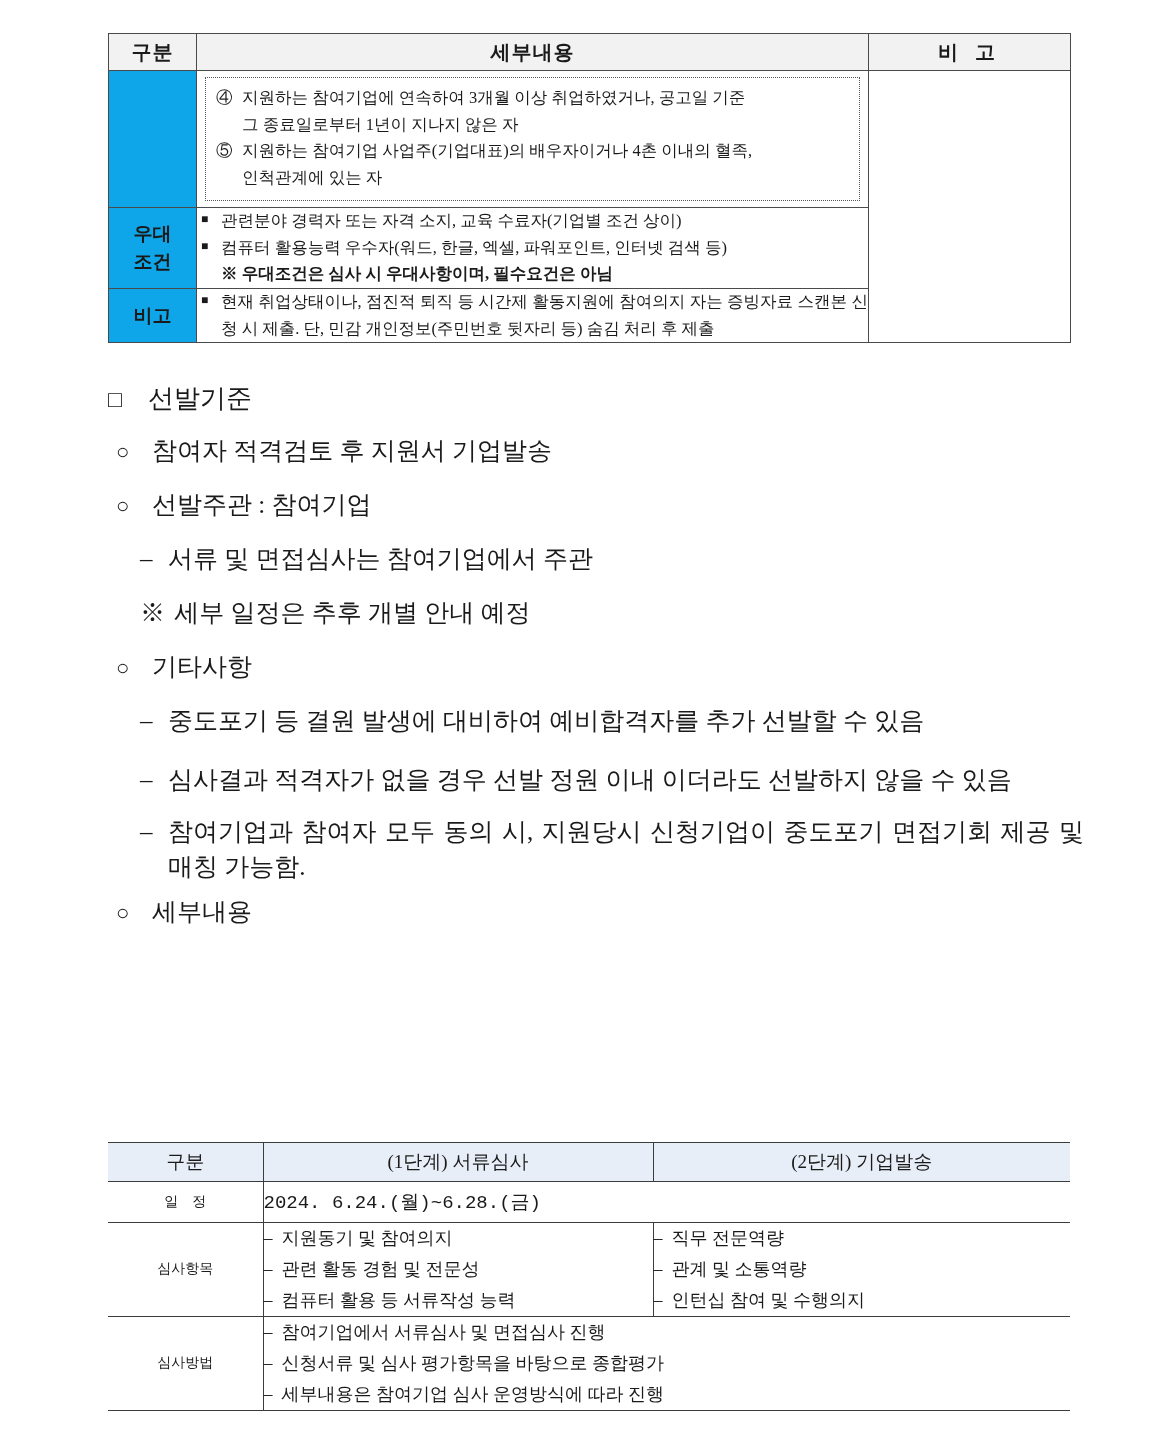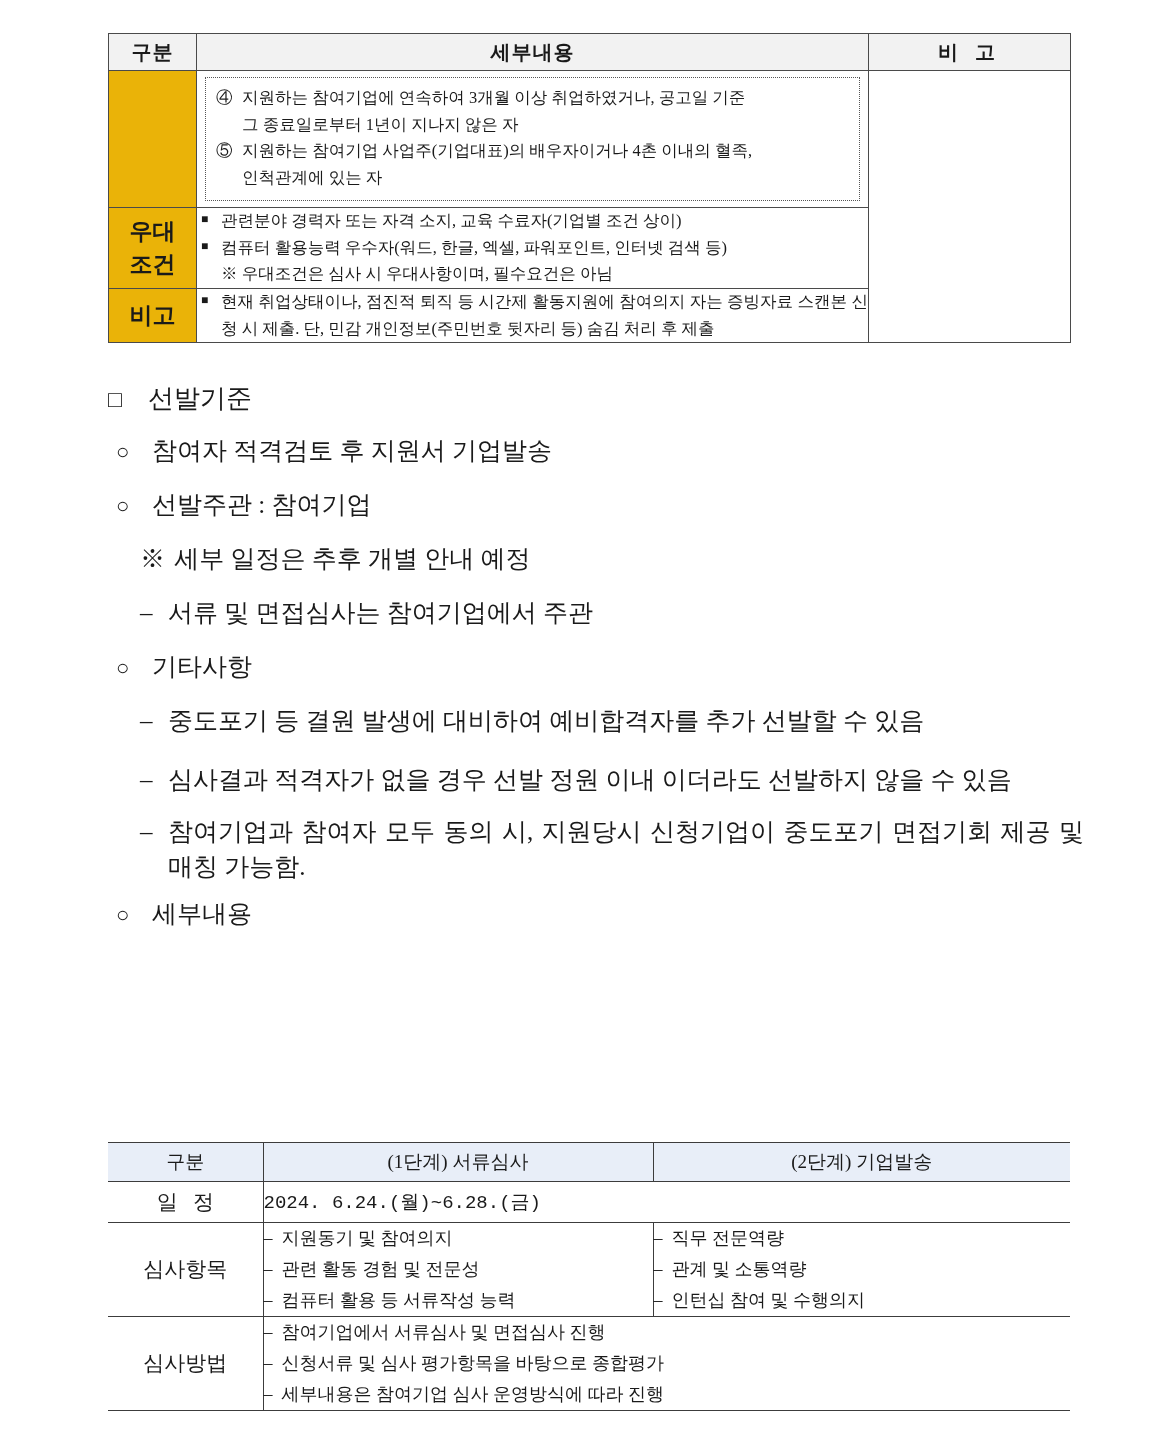--- a/index.html
+++ b/index.html
@@ -45,24 +45,24 @@
     text-align: center;
     font-weight: bold;
     font-size: 20px;
     letter-spacing: 1px;
     height: 36px;
     line-height: 36px;
     font-family: "Liberation Serif", "DejaVu Serif", serif;
   }
   .tt-hdr.bigo { letter-spacing: 6px; font-weight: bold; }
   .tt-label {
-    background: #eab308;
+    background: #0ea5e9;
     text-align: center;
     font-weight: bold;
-    font-size: 23px;
+    font-size: 19px;
     line-height: 1.45;
     font-family: "Liberation Serif", "DejaVu Serif", serif;
   }
   .tt-body {
     background: #ffffff;
     font-size: 16.5px;
     line-height: 1.62;
     padding: 7px 10px 8px 12px;
     font-family: "Liberation Serif", "DejaVu Serif", serif;
   }
@@ -98,20 +98,21 @@
     position: absolute;
     left: 4px;
     top: 0px;
     font-size: 12px;
     line-height: 1.85;
   }
   .note-line {
     display: block;
     padding-left: 24px;
     white-space: nowrap;
+    font-weight: bold;
   }
   .flow-text {
     display: block;
     position: relative;
     padding-left: 24px;
     text-align: justify;
     text-justify: inter-character;
     word-break: break-all;
   }
   .flow-text .sq {
@@ -209,23 +210,23 @@
   .bt-hdr {
     background: #e8eef8;
     text-align: center;
     font-size: 19px;
     height: 38px;
     font-family: "Liberation Serif", "DejaVu Serif", serif;
   }
   .vline-r { border-right: 1px solid #3c3c3c !important; }
   .bt-rowlabel {
     text-align: center;
-    font-size: 21px;
+    font-size: 14px;
     border-right: 1px solid #3c3c3c !important;
-    font-family: Liberation Serif, serif;
+    font-family: Liberation Sans, sans-serif;
   }
   .bt-rowlabel.spaced { letter-spacing: 5px; text-indent: 5px; }
   .bt-center {
     text-align: left;
     font-size: 19px;
     height: 40px;
     font-family: Liberation Mono, monospace;
   }
   .bt-cell {
     font-size: 18px;
@@ -310,25 +311,25 @@
     <div class="lvl2">
       <span class="mk">○</span><span>참여자 적격검토 후 지원서 기업발송</span>
     </div>
 
 
     <div class="lvl2">
       <span class="mk">○</span><span>선발주관 : 참여기업</span>
     </div>
 
     <div class="lvl3">
+      <span class="mk">–</span><span>서류 및 면접심사는 참여기업에서 주관</span>
+    </div>
+
+    <div class="lvl3">
       <span class="mk">※</span><span> 세부 일정은 추후 개별 안내 예정</span>
-    </div>
-
-    <div class="lvl3">
-      <span class="mk">–</span><span>서류 및 면접심사는 참여기업에서 주관</span>
     </div>
 
     <div class="lvl2">
       <span class="mk">○</span><span>기타사항</span>
     </div>
 
 
     <div class="lvl3">
       <span class="mk">–</span><span>중도포기 등 결원 발생에 대비하여 예비합격자를 추가 선발할 수 있음</span>
     </div>
@@ -336,21 +337,21 @@
     <div class="lvl3wrap">
       <span class="mk">–</span>
       <span class="txt">심사결과 적격자가 없을 경우 선발 정원 이내 이더라도 선발하지 않을 수 있음</span>
     </div>
 
     <div class="lvl3wrap">
       <span class="mk">–</span>
       <span class="txt">참여기업과 참여자 모두 동의 시, 지원당시 신청기업이 중도포기 면접기회 제공 및 매칭 가능함.</span>
     </div>
 
-    <div class="lvl2" style="margin-top:14px;">
+    <div class="lvl2" style="margin-top:14px;font-family:Liberation Mono, monospace;">
       <span class="mk">○</span><span>세부내용</span>
     </div>
 
   </div>
 
   <div class="bot-table-wrap">
     <table class="sel-table">
       <colgroup>
         <col style="width:155px">
         <col style="width:390px">

